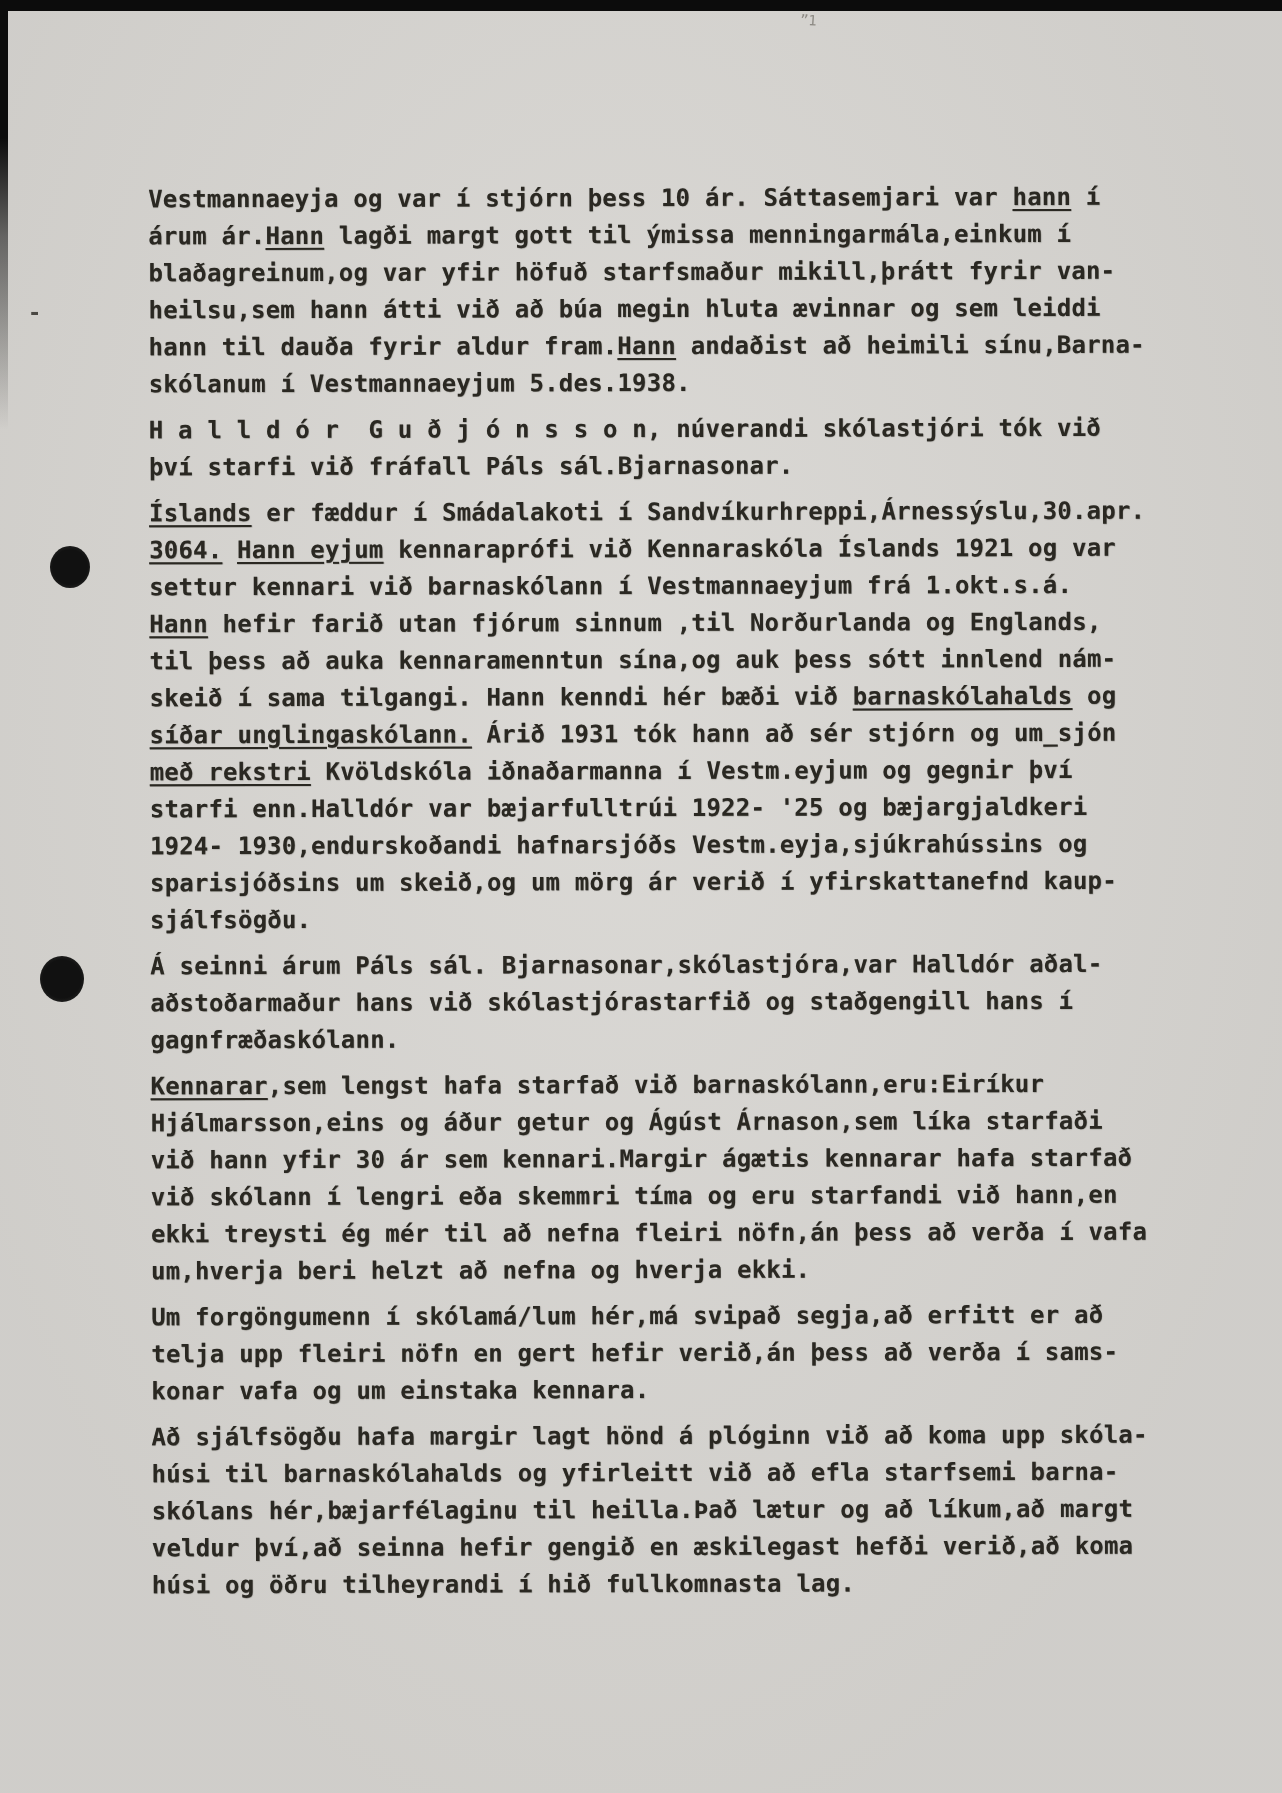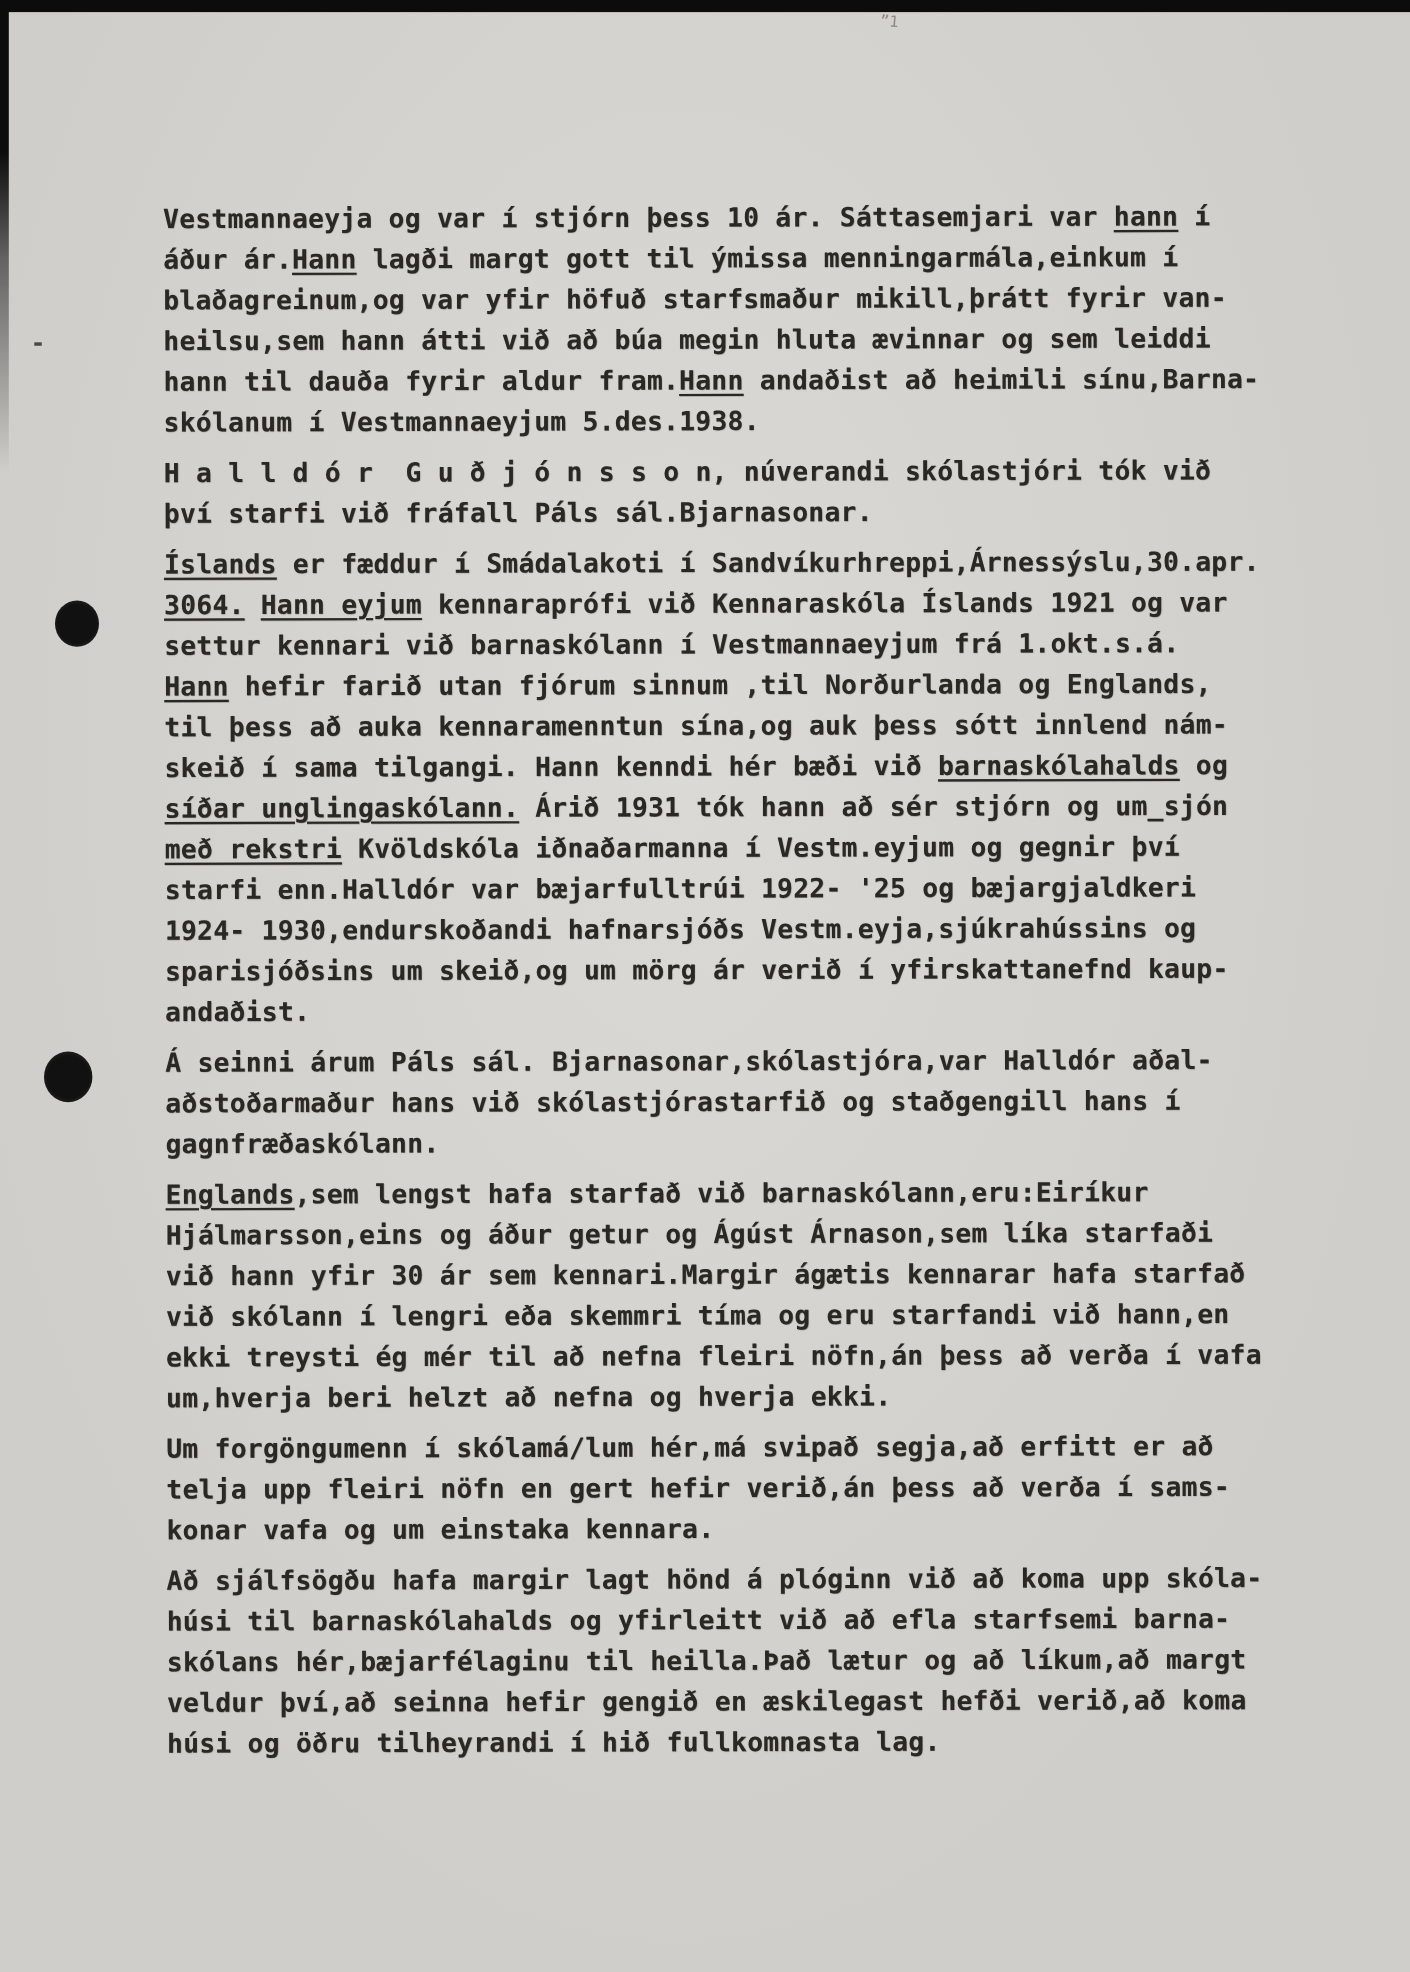--- a/index.html
+++ b/index.html
@@ -61,21 +61,21 @@
 <div class="scan">
   <div class="edge-top"></div>
   <div class="edge-left"></div>
   <div class="punch-hole hole-1"></div>
   <div class="punch-hole hole-2"></div>
   <div class="stray-dash">-</div>
   <div class="stray-corner-mark">”1</div>
   <div class="text-block">
       <div class="paragraph">
         <div class="line"><span>Vestmannaeyja og var í stjórn þess 10 ár. Sáttasemjari var </span><span class="u">hann</span><span> í</span></div>
-        <div class="line"><span>áður ár.</span><span class="u">Hann</span><span> lagði margt gott til ýmissa menningarmála,einkum í</span></div>
+        <div class="line"><span>árum ár.</span><span class="u">Hann</span><span> lagði margt gott til ýmissa menningarmála,einkum í</span></div>
         <div class="line"><span>blaðagreinum,og var yfir höfuð starfsmaður mikill,þrátt fyrir van-</span></div>
         <div class="line"><span>heilsu,sem hann átti við að búa megin hluta ævinnar og sem leiddi</span></div>
         <div class="line"><span>hann til dauða fyrir aldur fram.</span><span class="u">Hann</span><span> andaðist að heimili sínu,Barna-</span></div>
         <div class="line"><span>skólanum í Vestmannaeyjum 5.des.1938.</span></div>
       </div>
       <div class="paragraph">
         <div class="line"><span>H a l l d ó r  G u ð j ó n s s o n, núverandi skólastjóri tók við</span></div>
         <div class="line"><span>því starfi við fráfall Páls sál.Bjarnasonar.</span></div>
       </div>
       <div class="paragraph">
@@ -83,29 +83,29 @@
         <div class="line"><span class="u">3064.</span><span> </span><span class="u">Hann eyjum</span><span> kennaraprófi við Kennaraskóla Íslands 1921 og var</span></div>
         <div class="line"><span>settur kennari við barnaskólann í Vestmannaeyjum frá 1.okt.s.á.</span></div>
         <div class="line"><span class="u">Hann</span><span> hefir farið utan fjórum sinnum ,til Norðurlanda og Englands,</span></div>
         <div class="line"><span>til þess að auka kennaramenntun sína,og auk þess sótt innlend nám-</span></div>
         <div class="line"><span>skeið í sama tilgangi. Hann kenndi hér bæði við </span><span class="u">barnaskólahalds</span><span> og</span></div>
         <div class="line"><span class="u">síðar unglingaskólann.</span><span> Árið 1931 tók hann að sér stjórn og um_sjón</span></div>
         <div class="line"><span class="u">með rekstri</span><span> Kvöldskóla iðnaðarmanna í Vestm.eyjum og gegnir því</span></div>
         <div class="line"><span>starfi enn.Halldór var bæjarfulltrúi 1922- '25 og bæjargjaldkeri</span></div>
         <div class="line"><span>1924- 1930,endurskoðandi hafnarsjóðs Vestm.eyja,sjúkrahússins og</span></div>
         <div class="line"><span>sparisjóðsins um skeið,og um mörg ár verið í yfirskattanefnd kaup-</span></div>
-        <div class="line"><span>andaðist.</span></div>
+        <div class="line"><span>sjálfsögðu.</span></div>
       </div>
       <div class="paragraph">
         <div class="line"><span>Á seinni árum Páls sál. Bjarnasonar,skólastjóra,var Halldór aðal-</span></div>
         <div class="line"><span>aðstoðarmaður hans við skólastjórastarfið og staðgengill hans í</span></div>
         <div class="line"><span>gagnfræðaskólann.</span></div>
       </div>
       <div class="paragraph">
-        <div class="line"><span class="u">Englands</span><span>,sem lengst hafa starfað við barnaskólann,eru:Eiríkur</span></div>
+        <div class="line"><span class="u">Kennarar</span><span>,sem lengst hafa starfað við barnaskólann,eru:Eiríkur</span></div>
         <div class="line"><span>Hjálmarsson,eins og áður getur og Ágúst Árnason,sem líka starfaði</span></div>
         <div class="line"><span>við hann yfir 30 ár sem kennari.Margir ágætis kennarar hafa starfað</span></div>
         <div class="line"><span>við skólann í lengri eða skemmri tíma og eru starfandi við hann,en</span></div>
         <div class="line"><span>ekki treysti ég mér til að nefna fleiri nöfn,án þess að verða í vafa</span></div>
         <div class="line"><span>um,hverja beri helzt að nefna og hverja ekki.</span></div>
       </div>
       <div class="paragraph">
         <div class="line"><span>Um forgöngumenn í skólamá/lum hér,má svipað segja,að erfitt er að</span></div>
         <div class="line"><span>telja upp fleiri nöfn en gert hefir verið,án þess að verða í sams-</span></div>
         <div class="line"><span>konar vafa og um einstaka kennara.</span></div>

